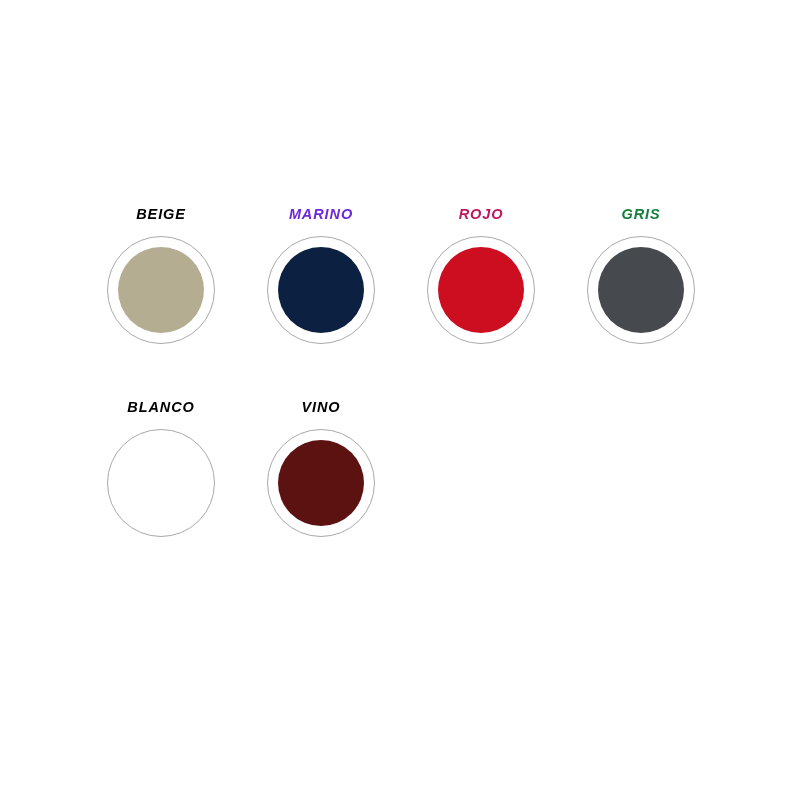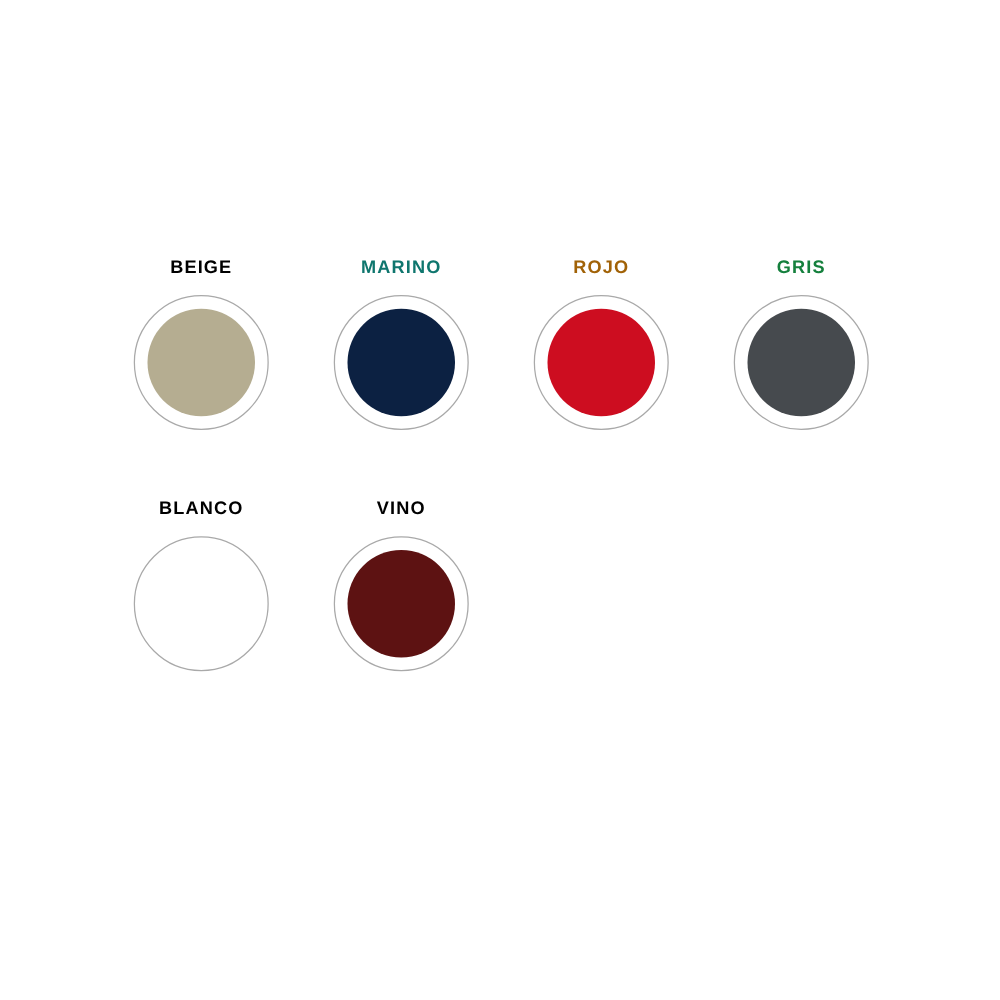--- a/index.html
+++ b/index.html
@@ -28,20 +28,21 @@
     justify-content: center;
   }
 
   .swatch-grid {
     display: grid;
     grid-template-columns: repeat(4, 160px);
     grid-template-rows: repeat(2, 193px);
     column-gap: 0px;
     row-gap: 0px;
     margin-left: 2px;
+    font-style: italic;
   }
 
   .swatch-cell {
     display: flex;
     flex-direction: column;
     align-items: center;
     justify-content: flex-start;
     position: relative;
   }
 
@@ -86,28 +87,28 @@
   <div class="swatch-cell">
     <div class="swatch-label" style="color: rgb(0, 0, 0);">BEIGE</div>
     <div class="swatch-ring" style="border-color: rgb(169, 169, 169);">
       <div class="swatch-fill" style="background: rgb(181, 173, 145);"></div>
     </div>
   </div>
 
 
 
   <div class="swatch-cell">
-    <div class="swatch-label" style="color: #0f766e;">MARINO</div>
+    <div class="swatch-label" style="color: #6d28d9;">MARINO</div>
     <div class="swatch-ring" style="border-color: rgb(169, 169, 169);">
       <div class="swatch-fill" style="background: rgb(12, 33, 66);"></div>
     </div>
   </div>
 
   <div class="swatch-cell">
-    <div class="swatch-label" style="color: #a16207;">ROJO</div>
+    <div class="swatch-label" style="color: #be185d;">ROJO</div>
     <div class="swatch-ring" style="border-color: rgb(169, 169, 169);">
       <div class="swatch-fill" style="background: rgb(205, 13, 32);"></div>
     </div>
   </div>
 
   <div class="swatch-cell">
     <div class="swatch-label" style="color: #15803d;">GRIS</div>
     <div class="swatch-ring" style="border-color: rgb(169, 169, 169);">
       <div class="swatch-fill" style="background: rgb(70, 74, 78);"></div>
     </div>

